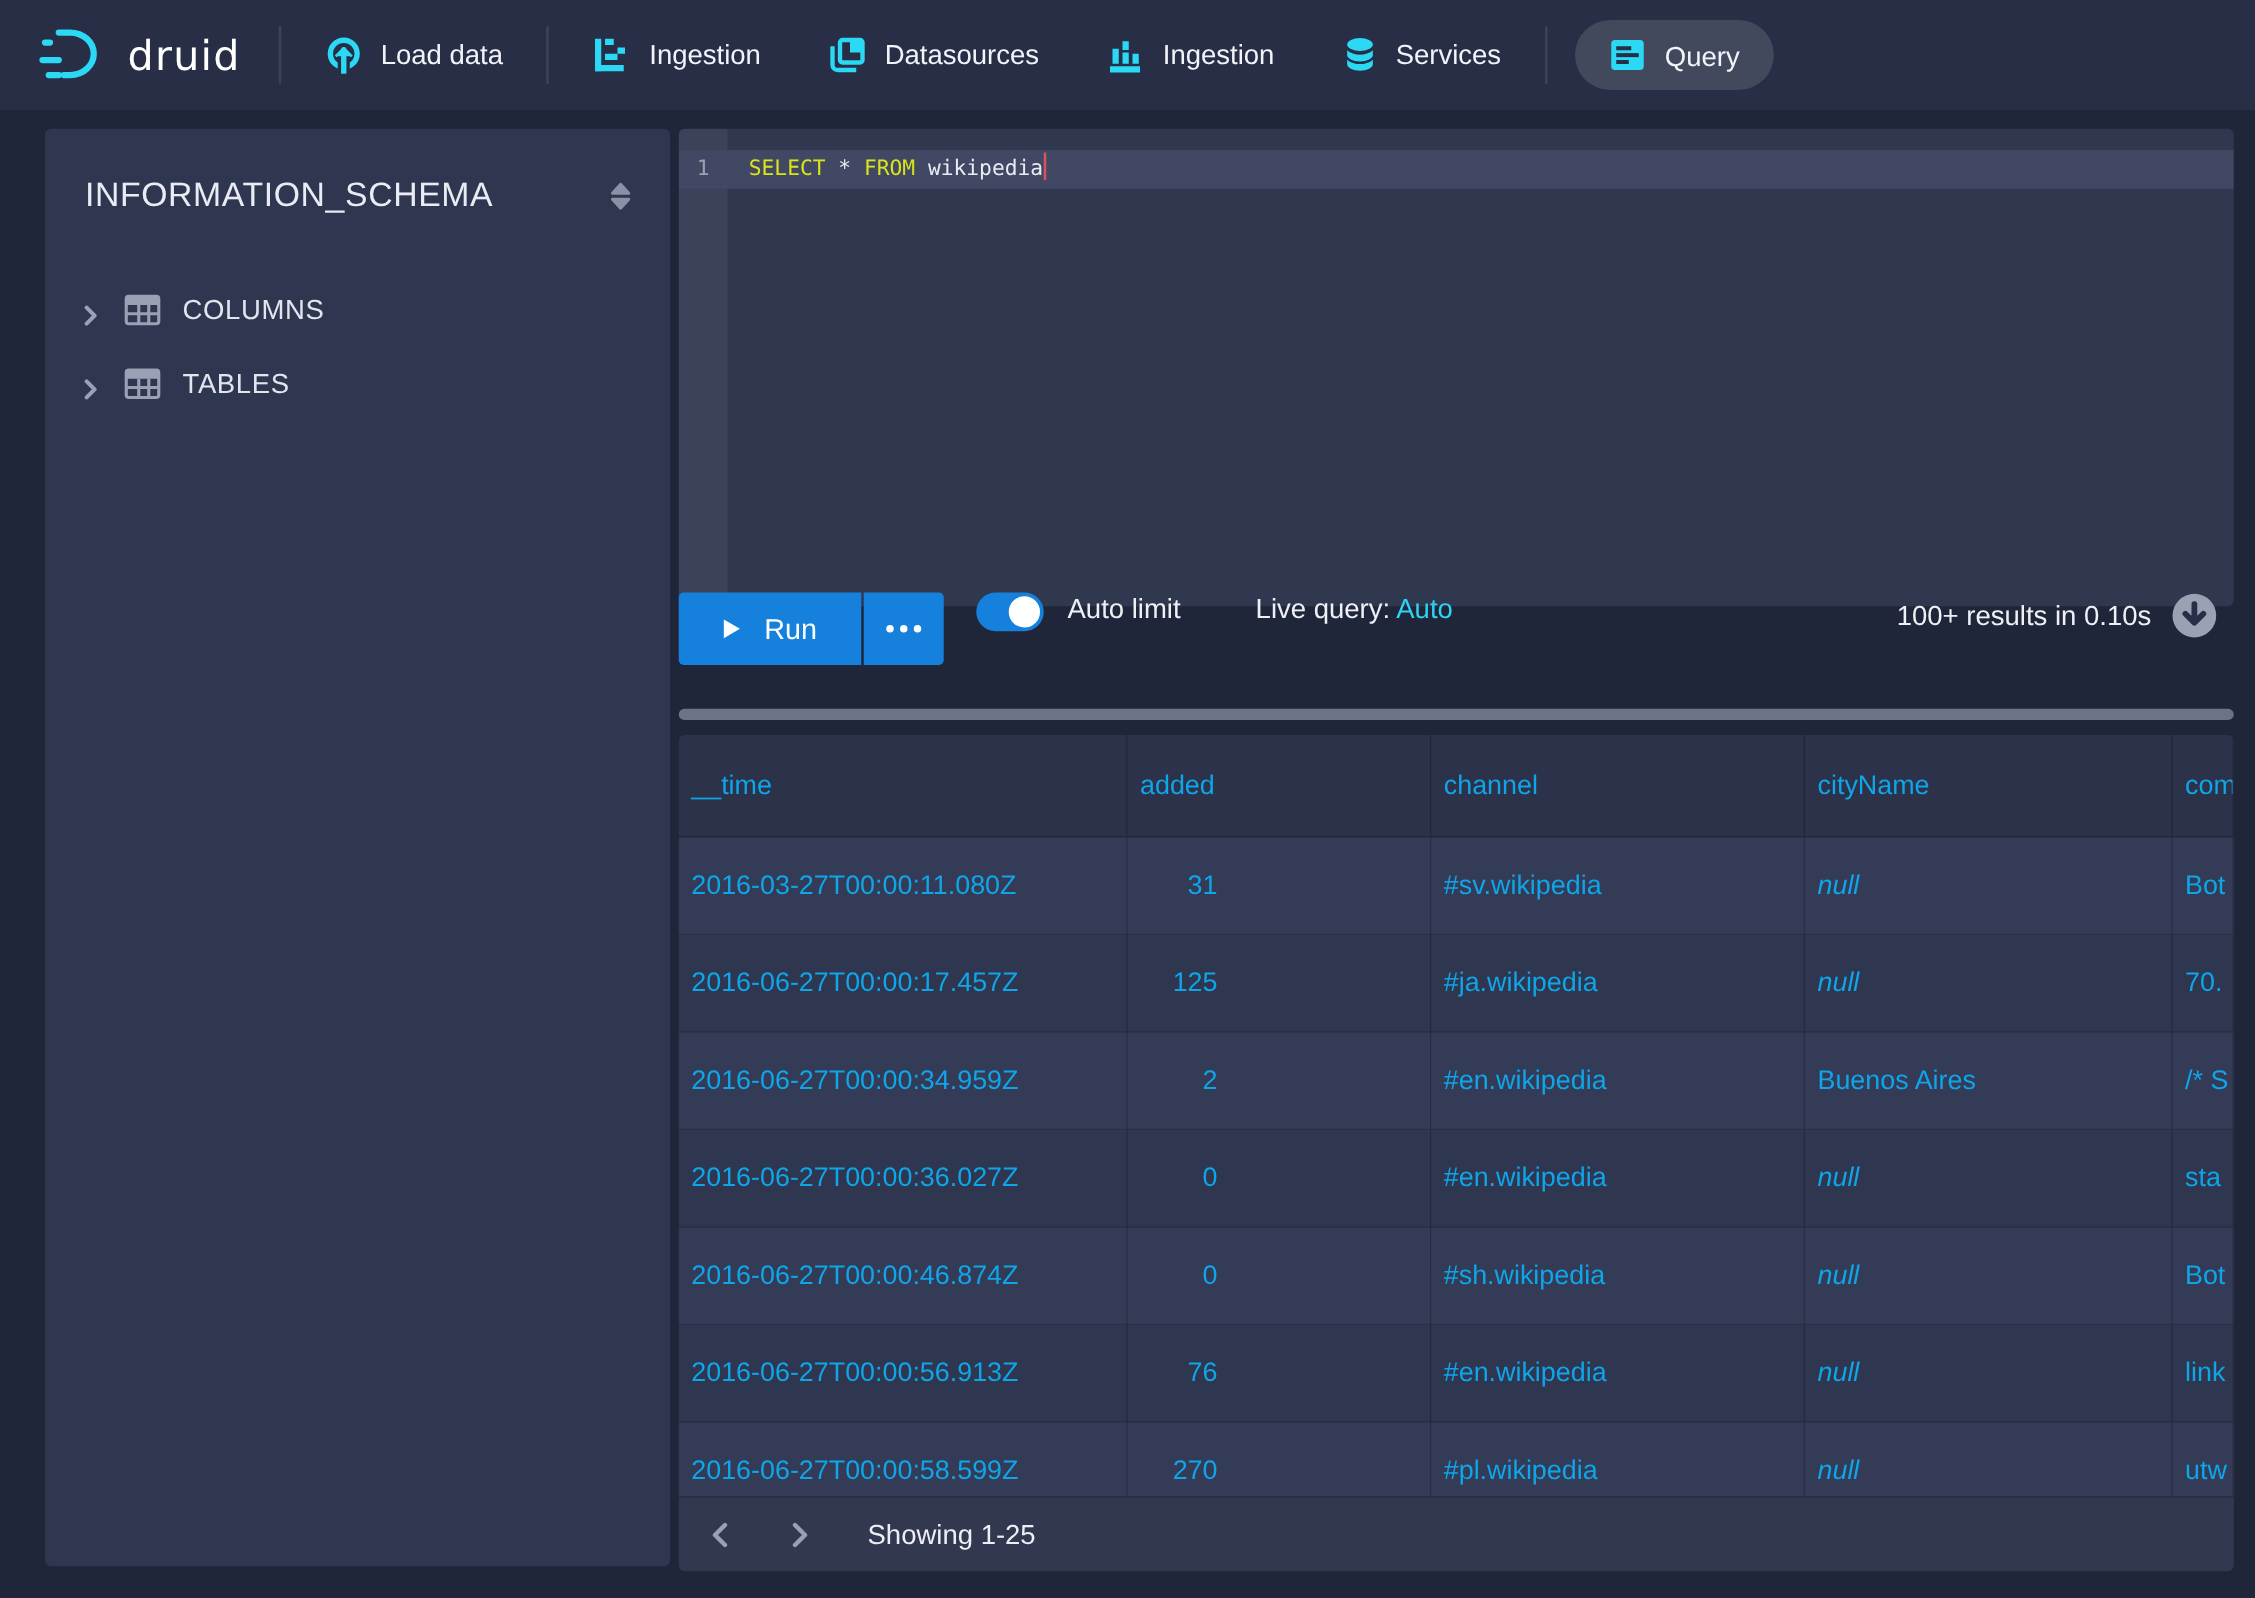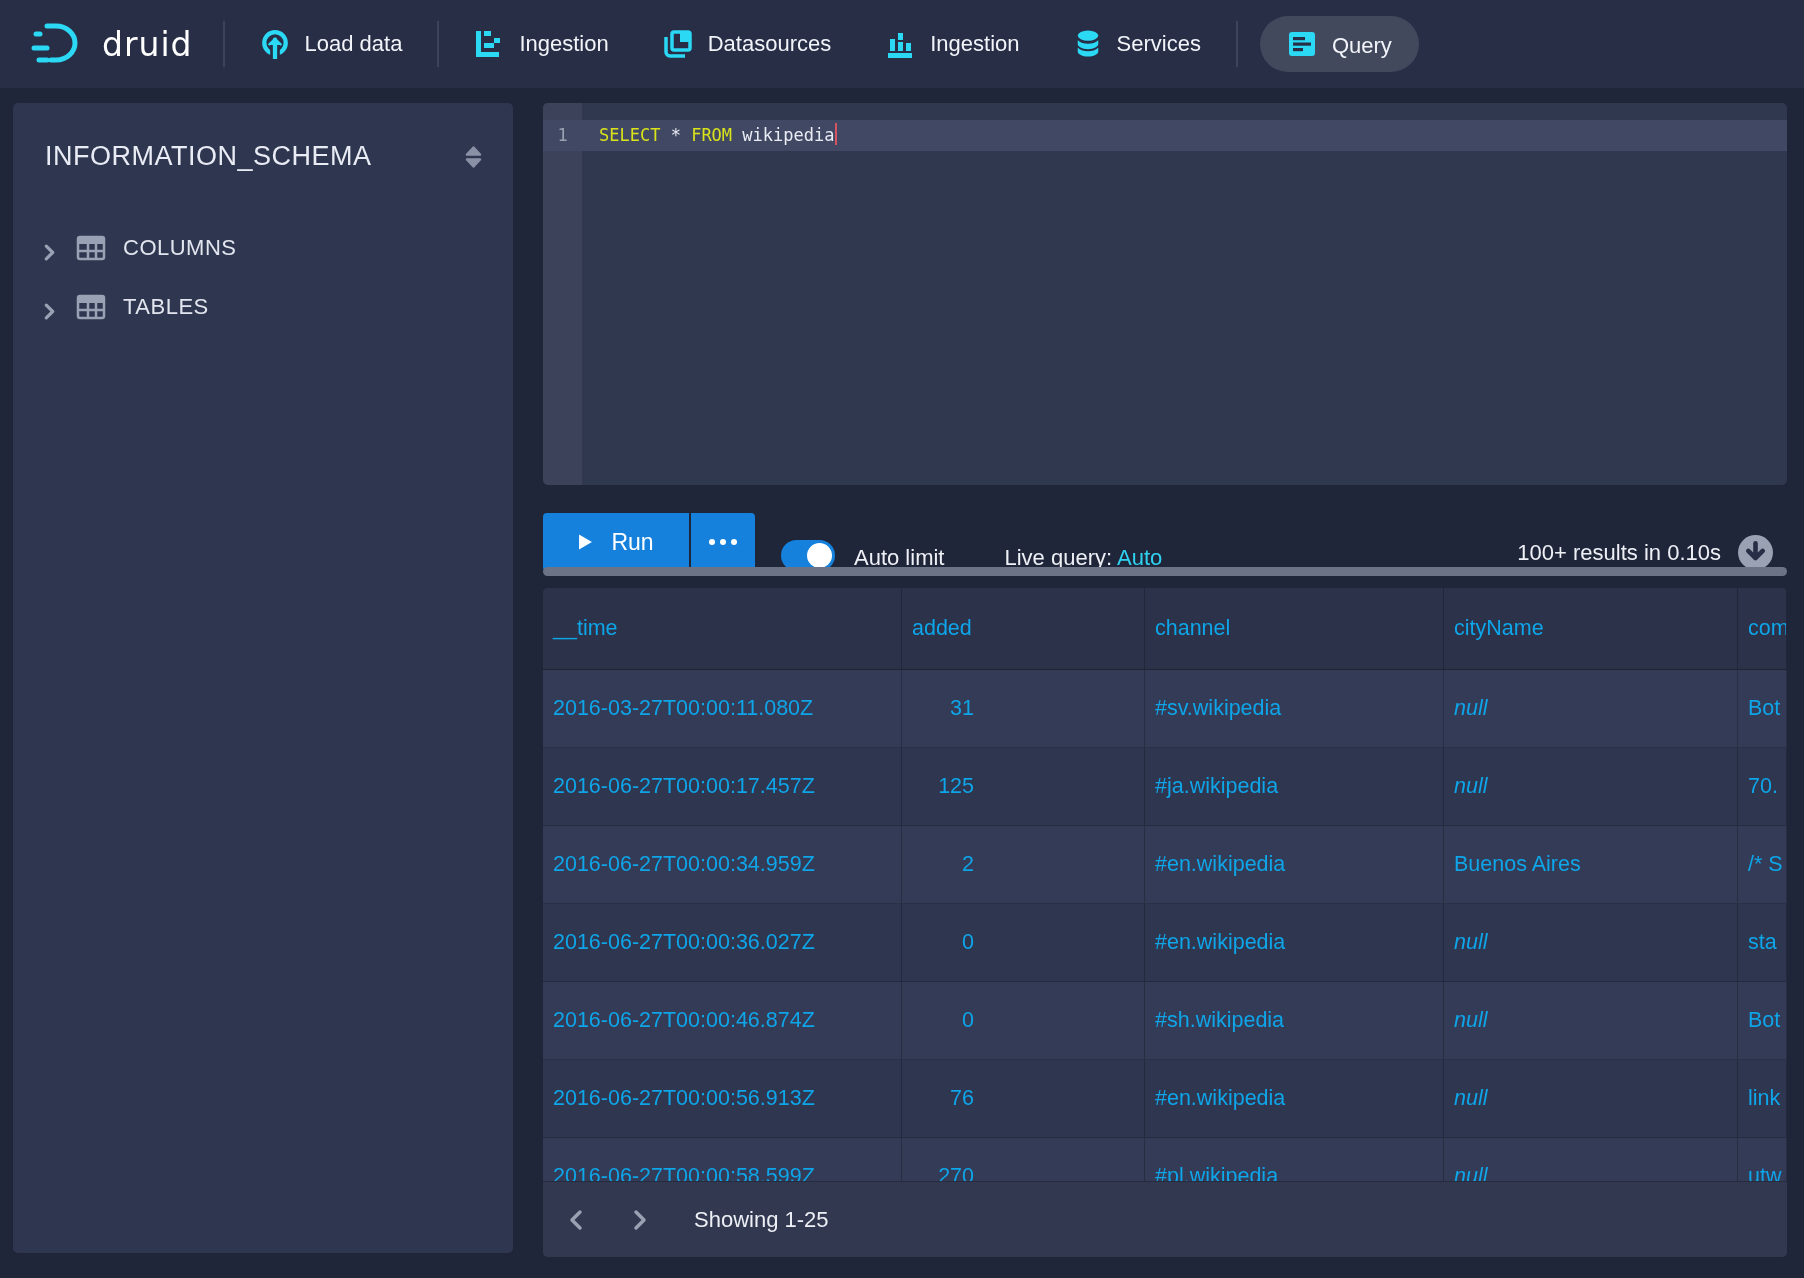--- a/index.html
+++ b/index.html
@@ -17,40 +17,40 @@
   .logo{display:flex;align-items:center;gap:14px;margin-right:22px}
   .logo-text{font-family:"DejaVu Sans",sans-serif;font-size:33px;color:#ffffff;letter-spacing:1px}
   .nav-sep{width:2px;height:46px;background:#3d4459;margin:0 8px}
   .nav-item{display:flex;align-items:center;gap:15px;padding:12px 27px;height:100%;cursor:pointer}
   .nav-label{font-size:22px;color:#f2f4f9;white-space:nowrap}
   .nav-query{display:flex;align-items:flex-end;gap:15px;background:rgba(255,255,255,0.13);border-radius:30px;padding:13px 27px;margin-left:14px;cursor:pointer}
   .icon{display:inline-flex;align-items:center;justify-content:center}
   .cyan{color:var(--cyan)}
 
   
-  .sidebar{position:absolute;left:13px;top:103px;width:500px;height:1150px;background:var(--panel);border-radius:5px;padding:38px 30px 0 26px}
+  .sidebar{position:absolute;left:36px;top:103px;width:500px;height:1150px;background:var(--panel);border-radius:5px;padding:38px 30px 0 26px}
   .sidebar-header{display:flex;justify-content:space-between;align-items:center;margin-bottom:30px;padding-left:6px}
   .sidebar-title{font-size:27px;color:#e9ecf4;letter-spacing:.5px}
   .tree-item{height:59px;display:flex;align-items:flex-end;cursor:pointer}
   .tree-item .chev{margin:0 18px 0 2px}
   .tree-item .th-ic{margin-right:17px}
   .tree-label{font-size:22px;color:#e2e5ee;letter-spacing:.5px}
 
   
   .editor{position:absolute;left:543px;top:103px;width:1244px;height:382px;background:var(--editor);border-radius:5px;overflow:hidden;cursor:text}
   .gutter{position:absolute;left:0;top:0;bottom:0;width:39px;background:var(--gutter)}
   .active-line{position:absolute;left:0;right:0;top:17px;height:31px;background:var(--activeline)}
   .line-no{position:absolute;left:0;top:17px;width:39px;height:31px;line-height:31px;text-align:center;font-family:"DejaVu Sans Mono",monospace;font-size:17px;color:#9aa1b2}
   .code-line{position:absolute;left:56px;top:17px;height:31px;line-height:31px;font-family:"DejaVu Sans Mono",monospace;font-size:17px;white-space:pre}
   .tok-keyword{color:var(--yellow)}
   .tok-plain{color:var(--text)}
   .caret{display:inline-block;width:2px;height:22px;background:#d4545f;vertical-align:-4px;margin-left:1px}
 
   
-  .toolbar{position:absolute;left:543px;top:513px;width:1244px;height:58px;display:flex;align-items:flex-end}
+  .toolbar{position:absolute;left:543px;top:474px;width:1244px;height:58px;display:flex;align-items:flex-start}
   .btn-run{width:146px;height:58px;background:var(--blue);border-radius:4px 0 0 4px;display:flex;align-items:center;justify-content:center;gap:18px;cursor:pointer}
   .btn-run .run-label{color:#fff;font-size:23px}
   .btn-more{width:64px;height:58px;background:var(--blue);border-radius:0 4px 4px 0;margin-left:2px;display:flex;align-items:center;justify-content:center;gap:5px;cursor:pointer}
   .dot{width:6px;height:6px;border-radius:50%;background:#fff}
   .switch{margin-left:26px;width:54px;height:31px;border-radius:17px;background:var(--blue);position:relative;cursor:pointer;flex:none}
   .knob{position:absolute;right:3px;top:3px;width:25px;height:25px;border-radius:50%;background:#fff}
   .tool-lbl{font-size:22px;color:#eef0f6;white-space:nowrap}
   .auto-limit{margin-left:19px}
   .live-query{margin-left:60px}
   .live-auto{color:#2fd3f0;cursor:pointer}
@@ -64,21 +64,21 @@
   .cell{padding-left:10px;display:flex;align-items:center;font-size:21.5px;color:#0ea5e9;border-right:1px solid rgba(0,0,0,.22);overflow:hidden;white-space:nowrap}
   .th{border-bottom:1px solid rgba(0,0,0,.25);cursor:pointer}
   .tbody{flex:1;overflow:hidden}
   .tr{height:78px;display:flex}
   .tr:nth-child(odd){background:var(--row-odd)}
   .tr:nth-child(even){background:var(--row-even)}
   .td{border-bottom:1px solid rgba(0,0,0,.18);cursor:pointer}
   .c0{width:359px;flex:none}.c1{width:243px;flex:none}.c2{width:299px;flex:none}.c3{width:294px;flex:none}.c4{flex:1}
   .num{justify-content:flex-end;padding-right:170px}
   .null-val{font-style:italic}
-  .tfoot{height:76px;flex:none;display:flex;align-items:center;padding-left:23px;background:#31384f;border-top:1px solid rgba(0,0,0,.22)}
+  .tfoot{height:60px;flex:none;display:flex;align-items:center;padding-left:23px;background:#31384f;border-top:1px solid rgba(0,0,0,.22)}
   .pg-btn{width:20px;height:24px;display:flex;align-items:center;justify-content:center;cursor:pointer;margin-right:44px}
   .pg-text{font-size:22px;color:#edeff5;margin-left:0px}
 </style>
 </head>
 <body>
 
 <div class="navbar">
   <div class="logo">
     <span class="icon">
       <svg width="58" height="46" viewBox="0 0 58 46" fill="none" stroke="#2bd9f5" stroke-linecap="round">

